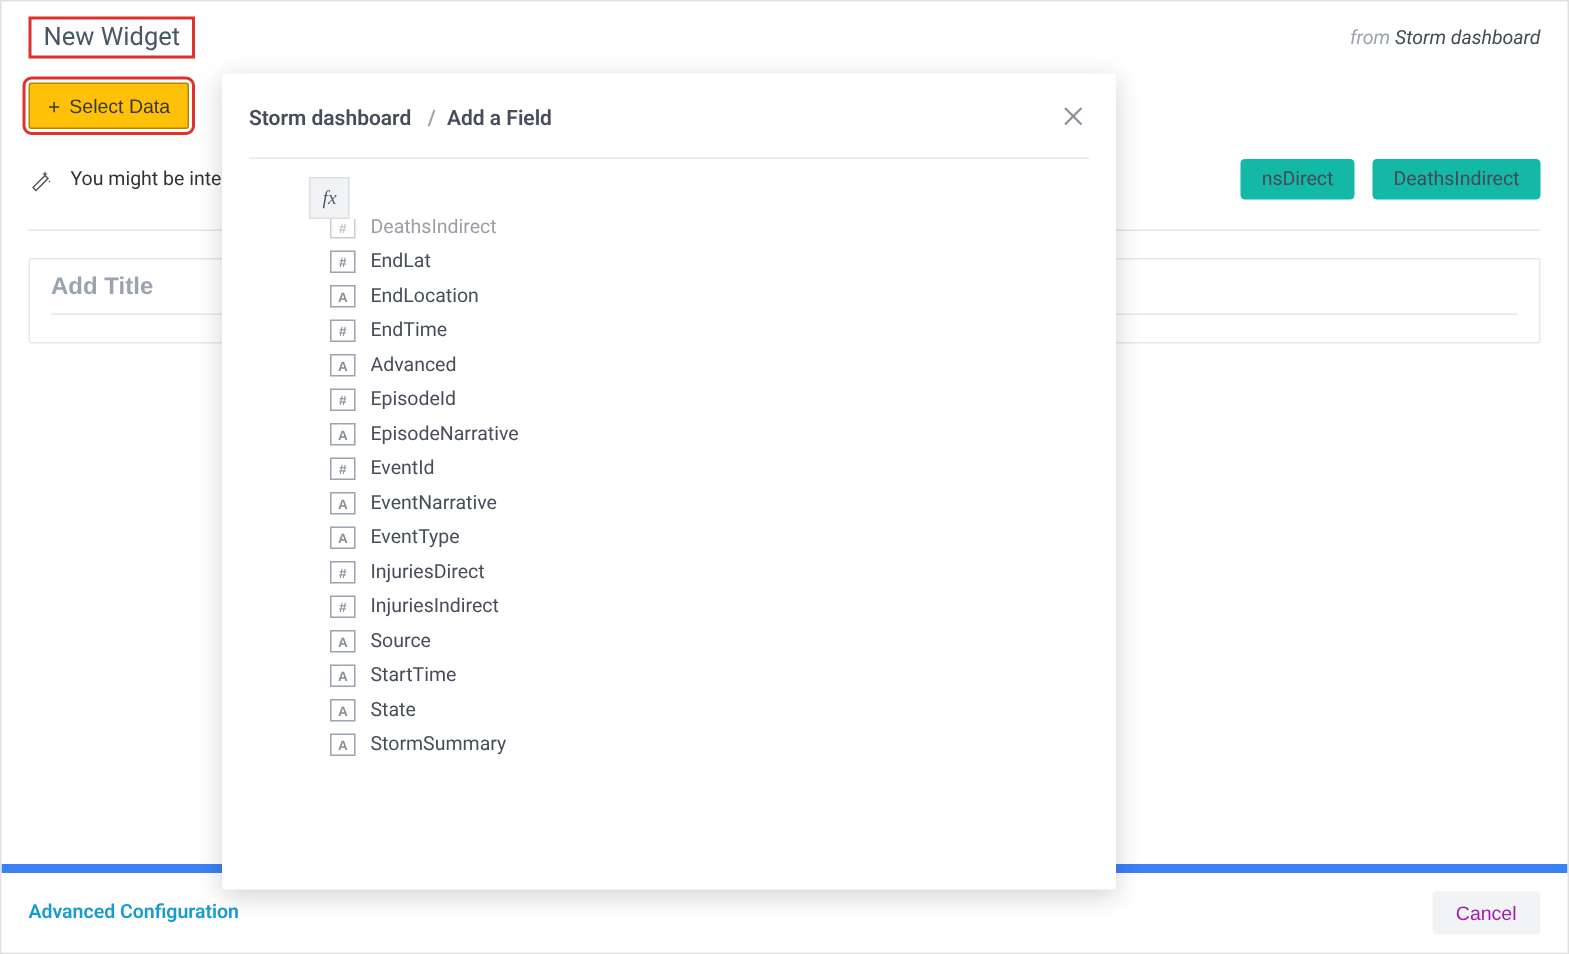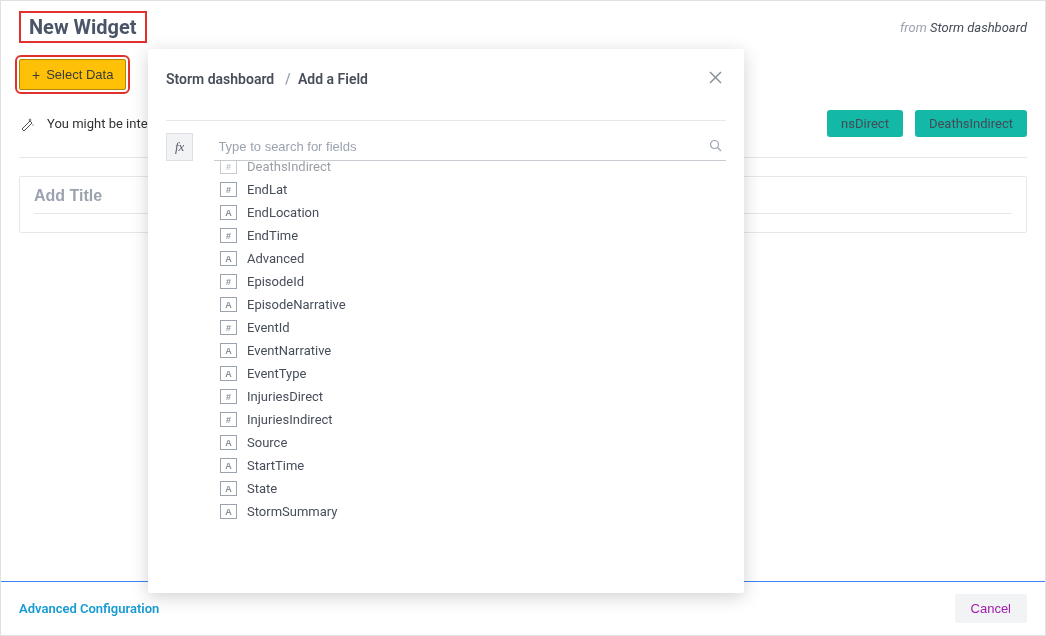--- a/index.html
+++ b/index.html
@@ -19,22 +19,22 @@
   justify-content: space-between;
   align-items: center;
   padding: 10px 18px 8px 18px;
 }
 .title-box {
   border: 2px solid #e0312d;
   padding: 2px 8px;
   display: inline-block;
 }
 .title-box span {
-  font-size: 20px;
-  font-weight: 700;
+  font-size: 17px;
+  font-weight: 400;
   color: #4a5668;
 }
 .from-block {
   font-size: 13px;
   color: #9ba3af;
   font-style: italic;
 }
 .from-block .dash-name {
   color: #434b57;
 }
@@ -110,21 +110,21 @@
 }
 .footer {
   position: absolute;
   bottom: 0;
   left: 0;
   right: 0;
   display: flex;
   justify-content: space-between;
   align-items: center;
   padding: 12px 18px;
-  border-top: 1px solid #3b82f6;
+  border-top: 6px solid #3b82f6;
   background: #fff;
 }
 .adv-config {
   color: #179bd2;
   font-weight: 600;
   font-size: 13px;
   cursor: pointer;
 }
 .cancel-btn {
   background: #f2f3f5;
@@ -147,21 +147,21 @@
   box-shadow: 0 4px 18px rgba(0,0,0,0.18);
   border-radius: 2px;
   padding: 18px 18px 10px 18px;
   display: flex;
   flex-direction: column;
 }
 .popover-header {
   display: flex;
   justify-content: space-between;
   align-items: center;
-  padding-bottom: 29px;
+  padding-bottom: 14px;
   border-bottom: 1px solid #e5e7ea;
 }
 .breadcrumb {
   font-size: 14px;
   font-weight: 600;
   color: #474e5a;
 }
 .breadcrumb .sep-s {
   color: #9ba3af;
   padding: 0 4px;
@@ -170,22 +170,23 @@
   cursor: pointer;
   color: #888e97;
   font-size: 14px;
   background: none;
   border: none;
   padding: 4px;
 }
 .search-row {
   display: flex;
   align-items: center;
-  gap: 21px;
+  gap: 3px;
   padding: 12px 0 0 0;
+  margin-left: 40px;
 }
 .fx-btn {
   background: #f2f3f5;
   border: 1px solid #dcdfe3;
   padding: 5px 8px;
   font-style: italic;
   font-family: Georgia, serif;
   font-size: 13px;
   color: #555b66;
   cursor: pointer;
@@ -309,29 +310,20 @@
     </div>
     <button class="close-btn">
       <svg width="13" height="13" viewBox="0 0 13 13">
         <line x1="1" y1="1" x2="12" y2="12" stroke="#888e97" stroke-width="1.4"></line>
         <line x1="12" y1="1" x2="1" y2="12" stroke="#888e97" stroke-width="1.4"></line>
       </svg>
     </button>
   </div>
   <div class="search-row">
     <button class="fx-btn">fx</button>
-    <div class="search-wrap">
-      <input class="search-input" placeholder="Type to search for fields" style="">
-      <span class="search-icon">
-        <svg width="13" height="13" viewBox="0 0 13 13" fill="none">
-          <circle cx="5.5" cy="5.5" r="4" stroke="#9ba3af" stroke-width="1.2"></circle>
-          <line x1="8.5" y1="8.5" x2="12" y2="12" stroke="#9ba3af" stroke-width="1.2"></line>
-        </svg>
-      </span>
-    </div>
   </div>
   <div class="field-list" id="field-list">
       <div class="field-item" style="opacity: 0.55; margin-top: -10px;">
         <span class="type-badge">#</span>
         <span class="field-name">DeathsIndirect</span>
       </div>
       <div class="field-item">
         <span class="type-badge">#</span>
         <span class="field-name">EndLat</span>
       </div>

